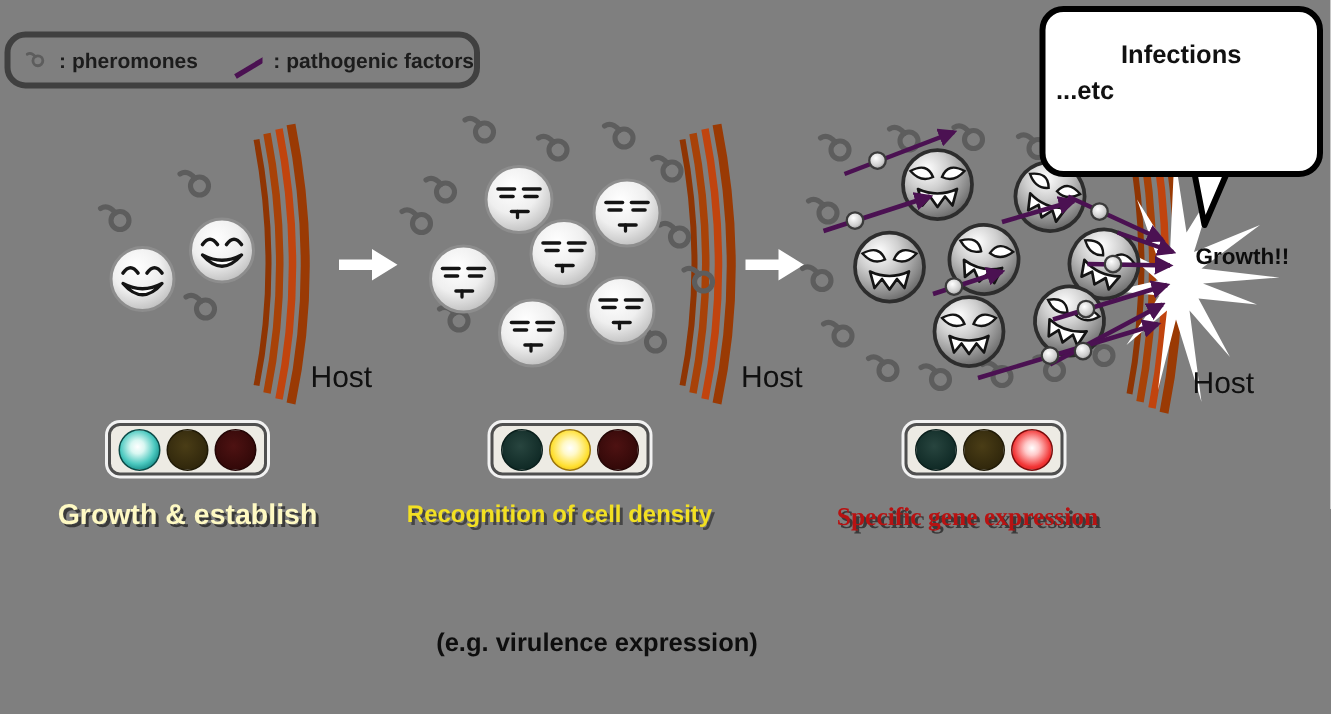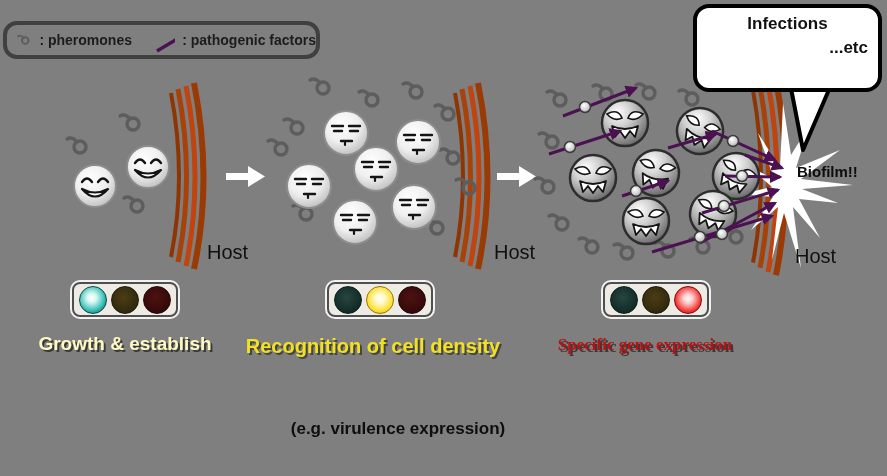--- a/index.html
+++ b/index.html
@@ -16,31 +16,31 @@
     border:4px solid #404040; border-radius:14px;
     display:flex; align-items:center; padding-left:10px; gap:7px;
   }
   .legend-text { font-size:14px; font-weight:bold; color:#1c1c1c; letter-spacing:0px; white-space:nowrap; }
   .legend-arrow { margin-left:12px; }
 
   
   .bubble {
     left:693px; top:4px; width:167px; height:72px;
     background:#ffffff; border:4px solid #000000; border-radius:16px;
-    padding:4px 7px; color:#111; font-weight:bold; font-size:17px; line-height:24px;
+    padding:17px 7px; color:#111; font-weight:bold; font-size:17px; line-height:24px;
   }
   .bubble .c { text-align:center; }
-  .bubble .r { text-align:right; padding-right:3px; }
+  .bubble .r { text-align:left; padding-right:3px; }
 
   .host-label { font-size:20px; font-weight:normal; color:#101010; white-space:nowrap; }
   .attack-label { font-size:15px; font-weight:bold; color:#0d0d0d; white-space:nowrap; }
 
   .stage-label { transform:translateX(-50%); font-weight:bold; white-space:nowrap; }
   .lbl-green  { font-size:19px; color:#fef9c3; text-shadow:2px 2px 0 #3a3a3a; }
-  .lbl-yellow { font-size:20px; color:#f2e022; text-shadow:2px 2px 0 #454545; }
+  .lbl-yellow { font-size:16px; color:#f2e022; text-shadow:2px 2px 0 #454545; }
   .lbl-red    { font-size:17px; color:#b81212; text-shadow:2px 2px 0 #3a3a3a; }
 
   .caption { left:133px; top:414px; width:530px; text-align:center;
              font-size:17px; line-height:29px; font-weight:bold; color:#0e0e0e; }
 
   
   .tl {
     width:96px; height:31px; background:#edebe4; border:2px solid #4f4f4f; border-radius:8px;
     box-shadow:0 0 0 2px rgba(255,255,255,0.9);
     display:flex; align-items:center; justify-content:space-around; padding:0 3px;
@@ -242,21 +242,21 @@
 
   <div class="overlay bubble">
     <div class="c">Infections</div>
     <div class="r">...etc</div>
   </div>
 
   <div class="overlay host-label" style="left:207px; top:241px;">Host</div>
   <div class="overlay host-label" style="left:494px; top:241px;">Host</div>
   <div class="overlay host-label" style="left:795px; top:245px;">Host</div>
 
-  <div class="overlay attack-label" style="left:797px; top:163px;">Biofilm!!</div>
+  <div class="overlay attack-label" style="left:797px; top:163px;">Growth!!</div>
 
   <div class="overlay tl" style="left:72px; top:282px;">
     <div class="lamp on-cyan"></div>
     <div class="lamp off-olive"></div>
     <div class="lamp off-maroon"></div>
   </div>
   <div class="overlay tl" style="left:327px; top:282px;">
     <div class="lamp off-teal"></div>
     <div class="lamp on-yellow"></div>
     <div class="lamp off-maroon"></div>

